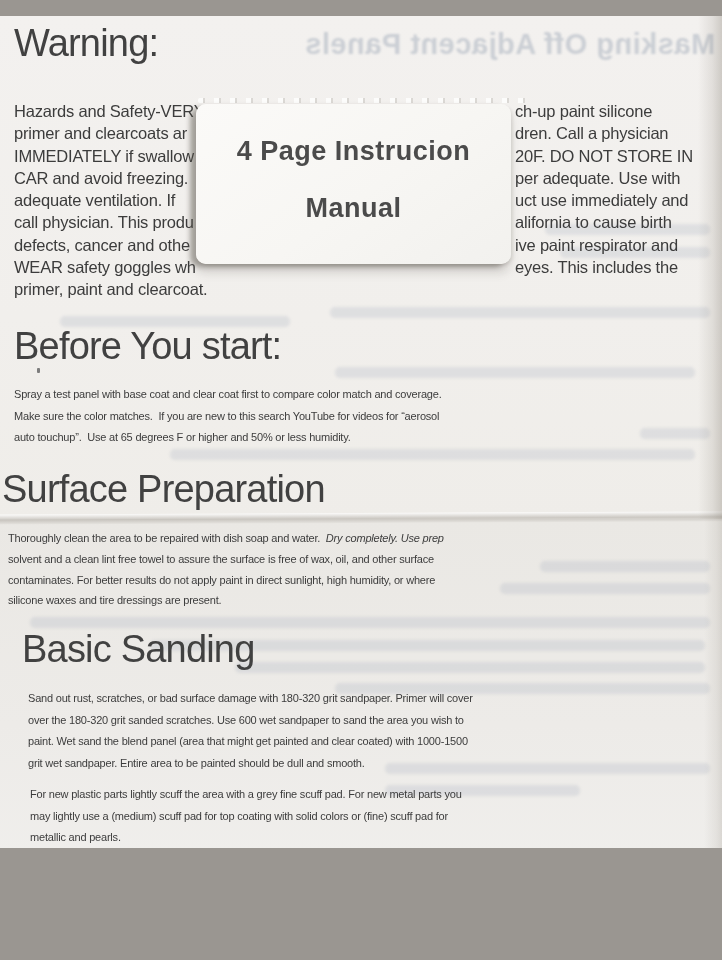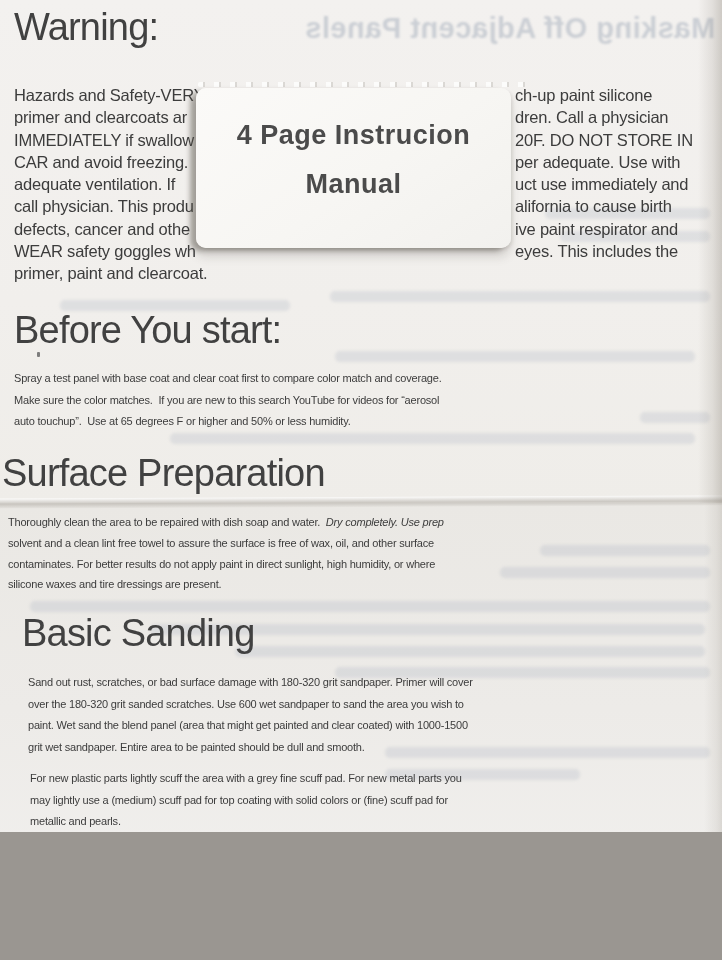--- a/index.html
+++ b/index.html
@@ -1,17 +1,17 @@
 <!DOCTYPE html>
 <html><head>
 <meta charset="utf-8">
 <style>
   html,body { margin:0; padding:0; background:#9a9691; }
   .page {
-    position:relative; width:722px; height:832px; margin:0 auto;
+    position:relative; width:722px; height:832px; margin:16px auto;
     background:#22c55e; overflow:hidden;
     font-family:"Liberation Sans", sans-serif; color:#3a3a3a;
   }
   
   .sheet-top {
     position:absolute; left:0; top:0; width:722px; height:503px;
     background:linear-gradient(180deg,#f3f1ef 0%, #f1efec 60%, #efede9 100%);
   }
   .sheet-bottom {
     position:absolute; left:0; top:503px; width:722px; height:457px;
@@ -58,21 +58,21 @@
   .warn-left  { position:absolute; left:0;    white-space:nowrap; }
   .warn-right { position:absolute; left:501px; white-space:nowrap; }
 
   
   .sticker {
     position:absolute; left:196px; top:88px; width:315px; height:160px;
     background:linear-gradient(145deg,#fbfaf8 0%, #f7f6f3 55%, #f2f1ee 100%);
     border-radius:10px;
     box-shadow:-6px 3px 5px rgba(85,80,72,0.45), -1px 9px 10px rgba(85,80,72,0.18), 2px 2px 3px rgba(120,115,105,0.15);
     display:flex; flex-direction:column; align-items:center;
-    padding-top:32px; gap:18px; box-sizing:border-box; z-index:5;
+    padding-top:32px; gap:26px; box-sizing:border-box; z-index:5;
   }
   .sticker-line {
     font-weight:700; font-size:27px; letter-spacing:0.5px; color:#4b4b4b; white-space:nowrap;
   }
   .perforation {
     position:absolute; left:198px; top:82px; width:330px; height:5px; z-index:4;
     background:repeating-linear-gradient(90deg, #fcfcfb 0 5px, rgba(110,105,95,0.18) 5px 7px, rgba(240,238,235,0) 7px 16px);
     border-radius:2px;
   }
 

